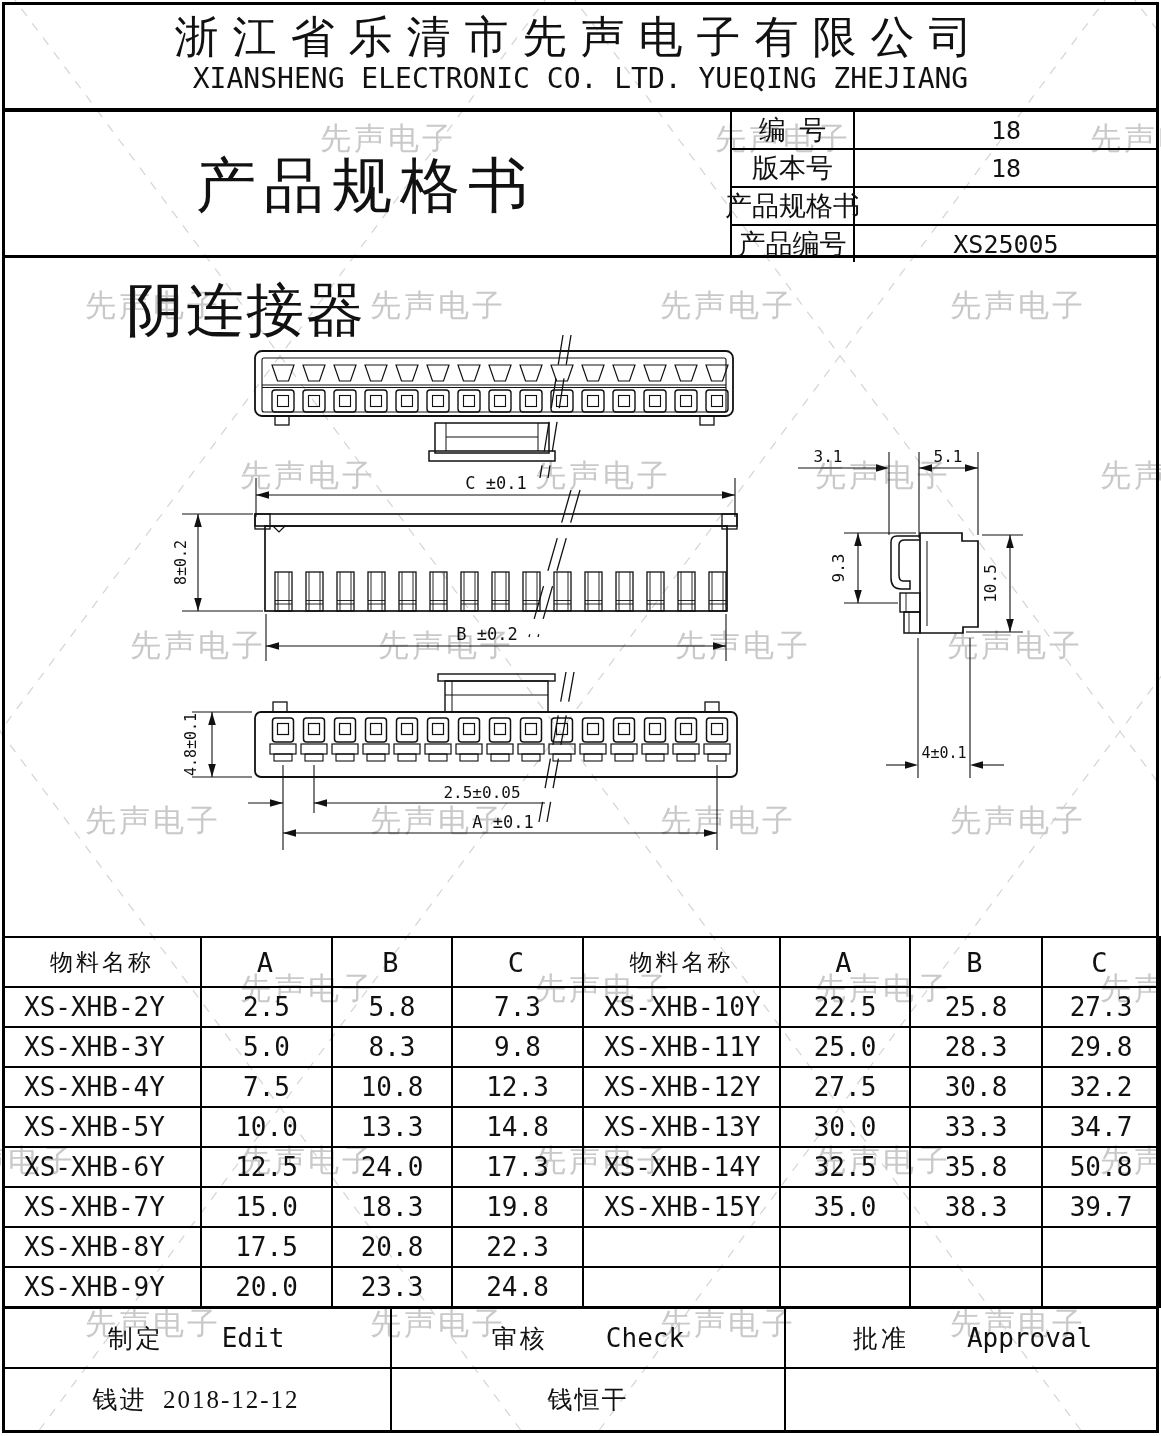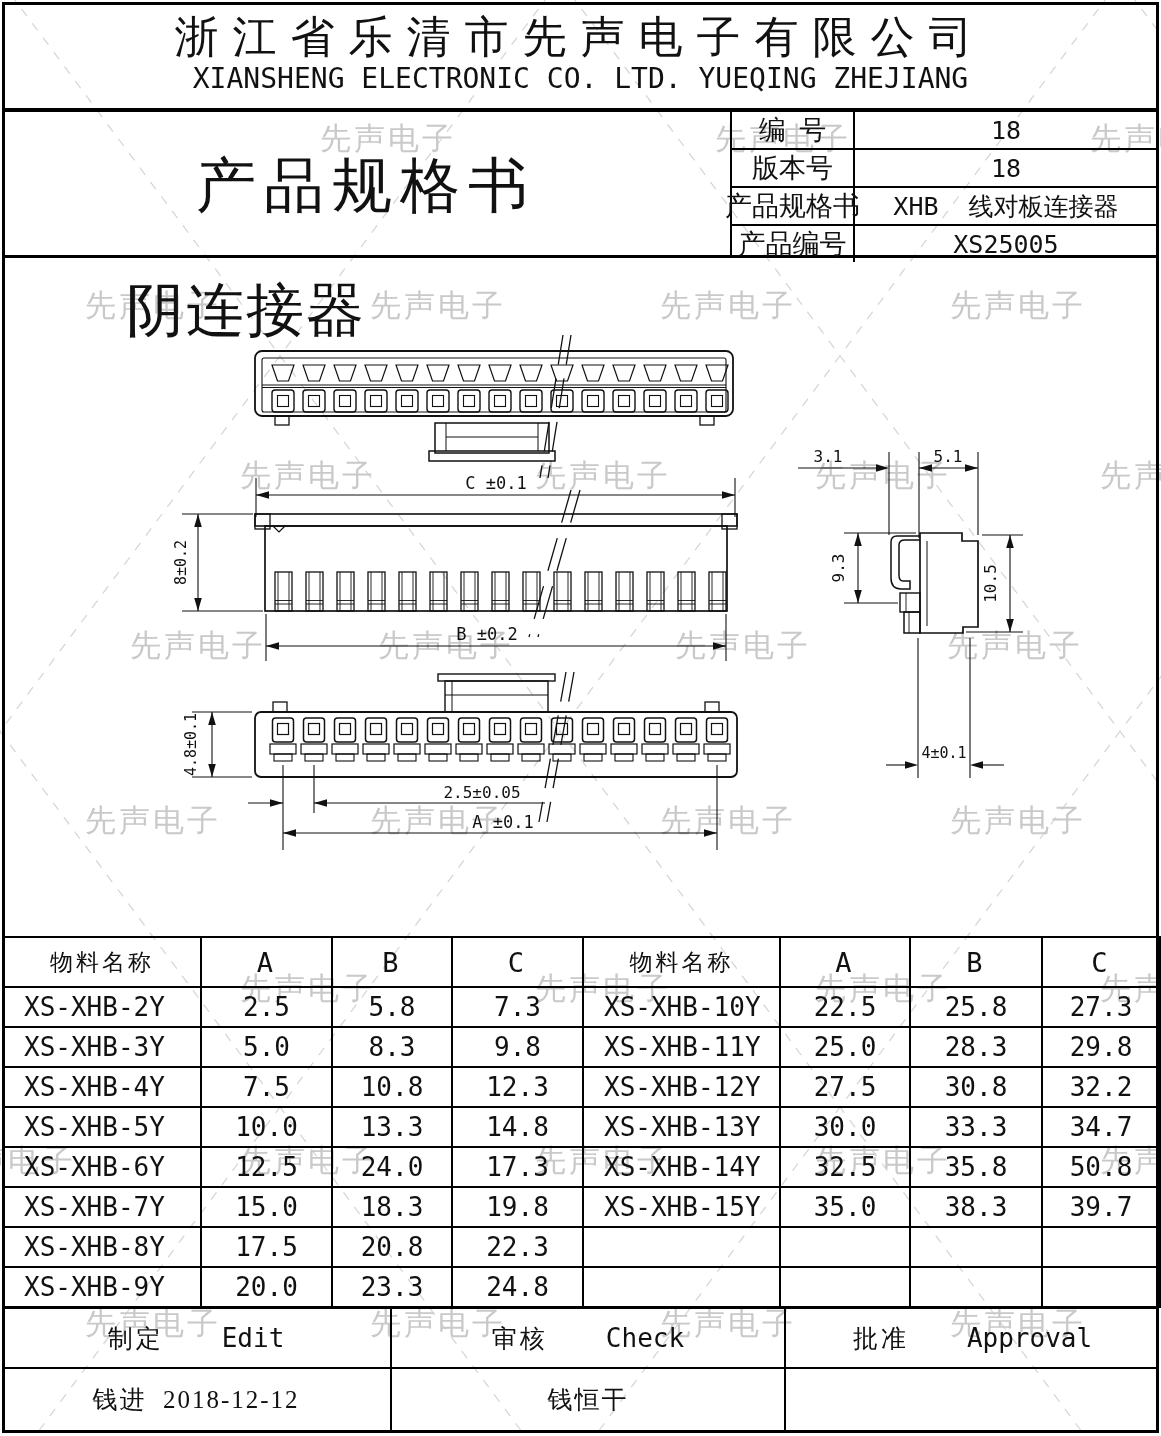--- a/index.html
+++ b/index.html
@@ -120,21 +120,20 @@
       <div class="info-row">
         <div class="info-label">编  号</div>
         <div class="info-value">18</div>
       </div>
       <div class="info-row">
         <div class="info-label">版本号</div>
         <div class="info-value">18</div>
       </div>
       <div class="info-row">
         <div class="info-label">产品规格书</div>
-        <div class="info-value">XHB  线对板连接器</div>
       </div>
       <div class="info-row">
         <div class="info-label">产品编号</div>
         <div class="info-value">XS25005</div>
       </div>
     </div>
 
     <div class="abs section-title">阴连接器</div>
 
     <svg class="abs" style="left:240px;top:330px;" width="510" height="152" viewBox="0 0 510 152">

